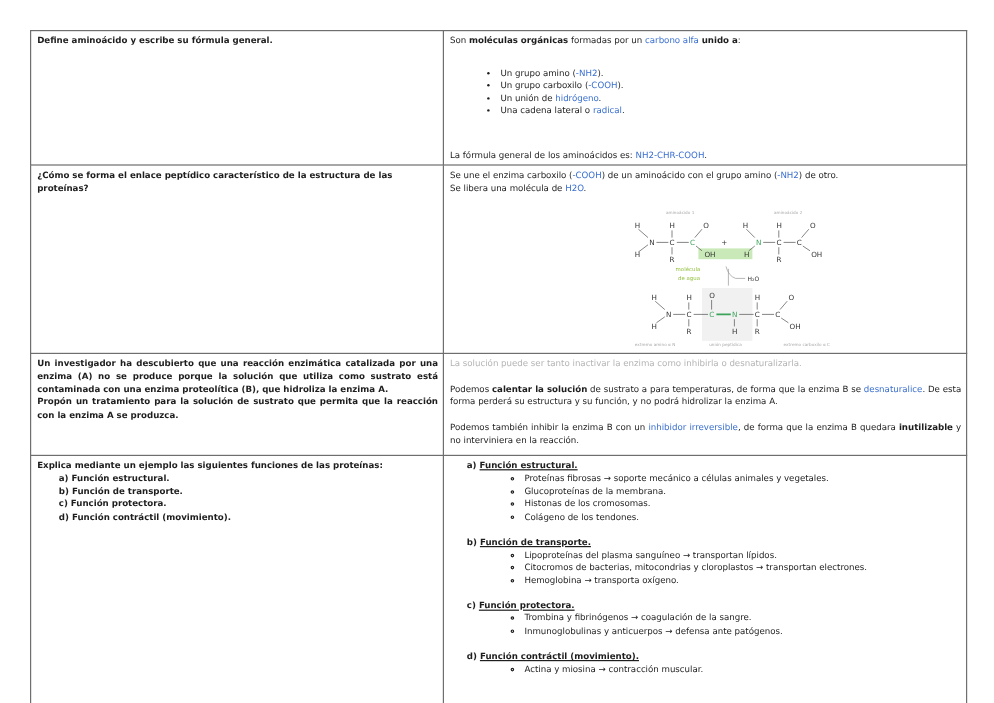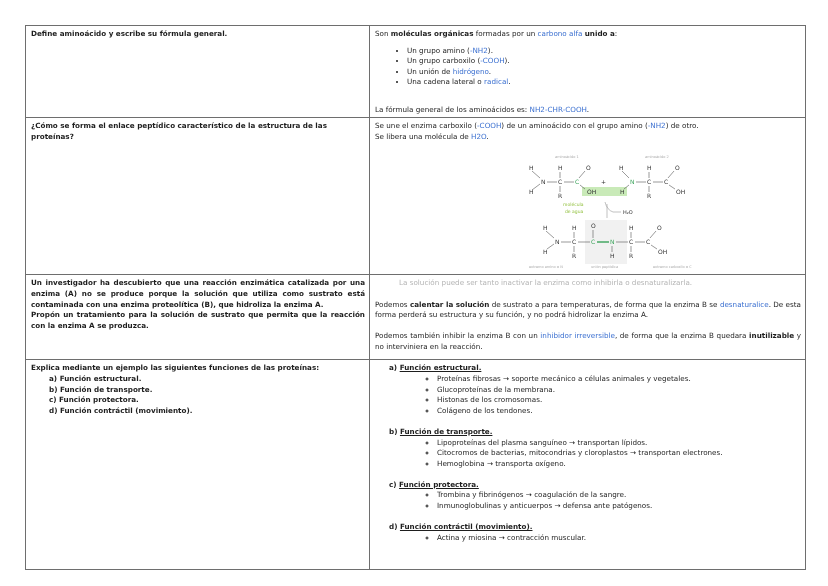--- a/index.html
+++ b/index.html
@@ -4,22 +4,22 @@
 <style>
   html, body { margin:0; padding:0; background:#ffffff; }
   body { width:828px; height:586px; position:relative; overflow:hidden;
          font-family:"DejaVu Sans", sans-serif; font-size:7.2px; color:#1e1e1e; }
   table.qa { position:absolute; left:25px; top:25px; width:778px; border-collapse:collapse; table-layout:fixed; }
   table.qa td { border:1px solid #6e6e6e; vertical-align:top; padding:3px 4px 2px 5px; line-height:10.6px; }
   td.q { width:334px; font-weight:bold; }
   td.a { width:426px; }
   .b { font-weight:bold; }
   .blue { color:#3a6fd0;text-align:center; }
-  .grey { color:#b4b4b4;margin-left:24px; }
-  ul.dots { margin:6px; padding-left:26px; list-style:disc; }
+  .grey { color:#b4b4b4; }
+  ul.dots { margin:16px; padding-left:26px; list-style:disc; }
   ul.circ { margin:0; padding-left:62px; list-style:circle; }
   ol.alpha { margin:0; padding-left:18px; list-style:none; }
   .gap { height:10.6px; }
   .sec { padding-left:14px; font-weight:bold; }
   .sec u { text-decoration:underline; }
   .diagram { margin:2px 0 0 128px; width:240px; height:128px; }
   .diagram svg text { font-family:"DejaVu Sans", sans-serif; }
   .justify { text-align:justify; }
 </style>
 </head>

